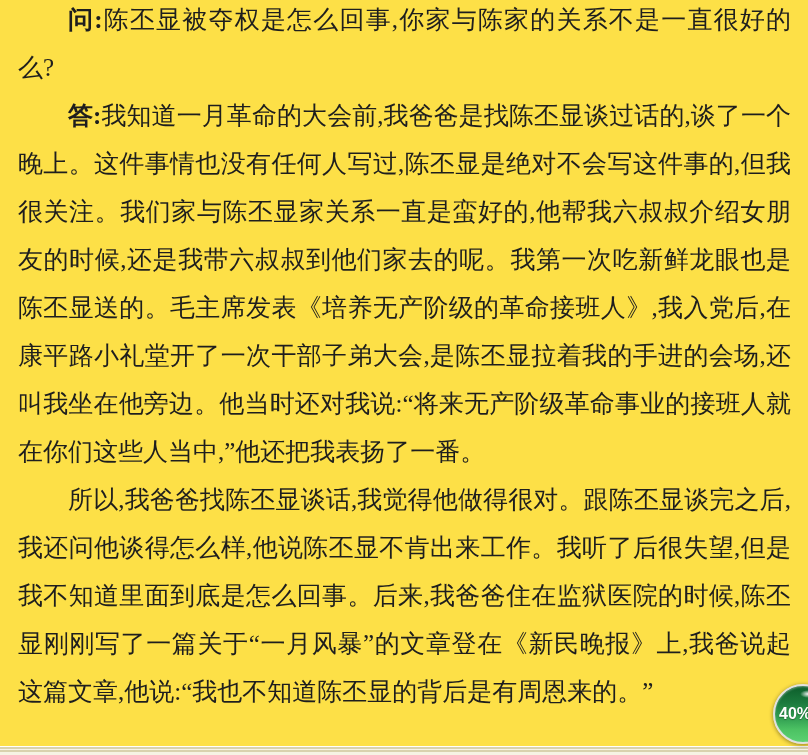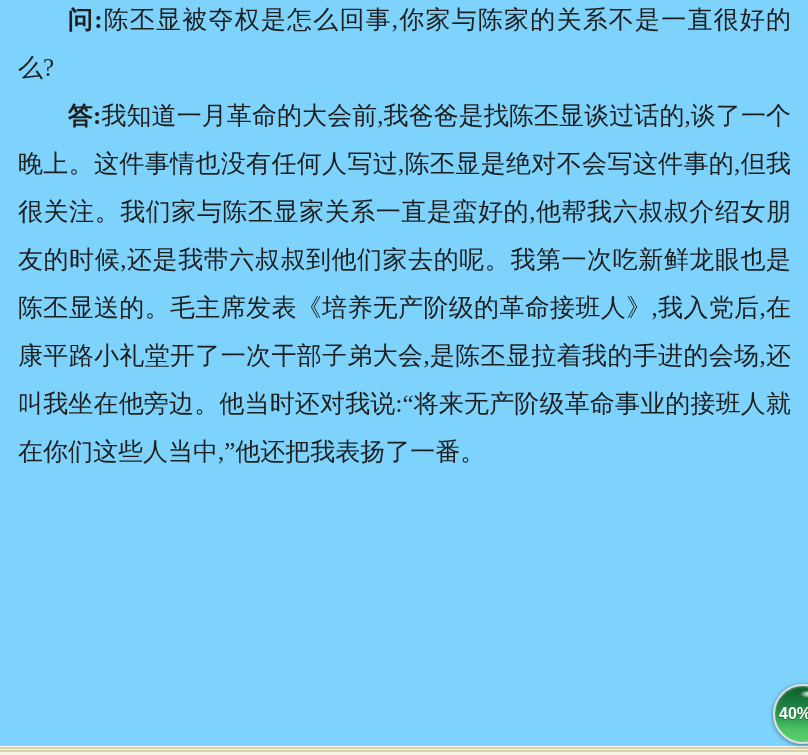--- a/index.html
+++ b/index.html
@@ -3,21 +3,21 @@
 <meta charset="utf-8">
 <style>
   html, body { margin: 0; padding: 0; }
   body {
     width: 808px; height: 755px;
     background: #ffffff;
     overflow: hidden;
     position: relative;
     font-family: "Liberation Serif", "DejaVu Serif", serif;
   }
-  .page { position: absolute; inset: 0; background: #7dd3fc; }
+  .page { position: absolute; inset: 0; background: #fde047; }
   .text-area {
     position: absolute;
     left: 18px; top: -4px;
     width: 773px;
   }
   .para {
     margin: 0;
     font-size: 25px;
     line-height: 48px;
     color: #1e1e1e;
@@ -76,20 +76,21 @@
 <body>
 
 <div class="page">
 
   <div class="text-area">
 
     <p class="para"><b class="speaker">问:</b><span>陈丕显被夺权是怎么回事,你家与陈家的关系不是一直很好的么?</span></p>
 
     <p class="para"><b class="speaker">答:</b><span>我知道一月革命的大会前,我爸爸是找陈丕显谈过话的,谈了一个晚上。这件事情也没有任何人写过,陈丕显是绝对不会写这件事的,但我很关注。我们家与陈丕显家关系一直是蛮好的,他帮我六叔叔介绍女朋友的时候,还是我带六叔叔到他们家去的呢。我第一次吃新鲜龙眼也是陈丕显送的。毛主席发表《培养无产阶级的革命接班人》,我入党后,在康平路小礼堂开了一次干部子弟大会,是陈丕显拉着我的手进的会场,还叫我坐在他旁边。他当时还对我说:“将来无产阶级革命事业的接班人就在你们这些人当中,”他还把我表扬了一番。</span></p>
 
+    <p class="para"><b class="speaker"></b><span>所以,我爸爸找陈丕显谈话,我觉得他做得很对。跟陈丕显谈完之后,我还问他谈得怎么样,他说陈丕显不肯出来工作。我听了后很失望,但是我不知道里面到底是怎么回事。后来,我爸爸住在监狱医院的时候,陈丕显刚刚写了一篇关于“一月风暴”的文章登在《新民晚报》上,我爸说起这篇文章,他说:“我也不知道陈丕显的背后是有周恩来的。”</span></p>
 
   </div>
 
   <div class="footer-bar"></div>
 
   <div class="progress-badge">
     <span class="badge-shine"></span>
     <span class="badge-label">40%</span>
   </div>
 

